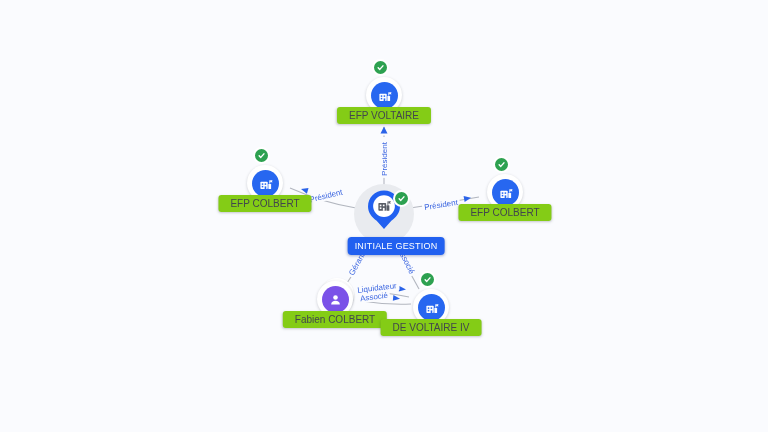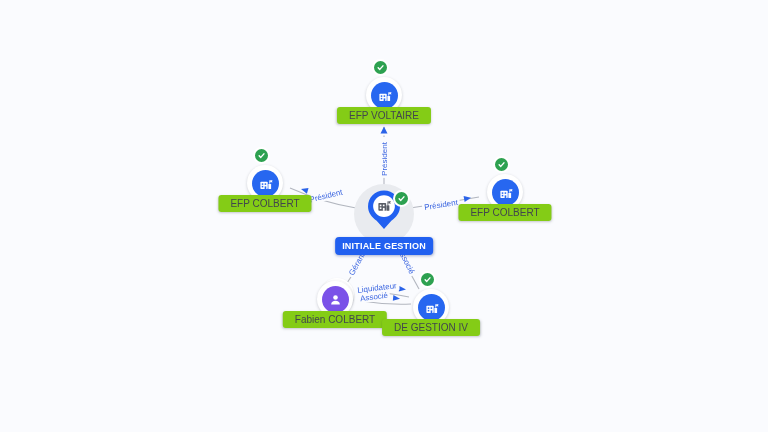--- a/index.html
+++ b/index.html
@@ -56,23 +56,24 @@
     box-shadow:0 1px 2.5px rgba(40,45,60,.25);
   }
   
   .halo{
     position:absolute;left:0;top:0;transform:translate(-50%,-50%);
     width:60px;height:60px;border-radius:50%;background:#e9ebef;
   }
   .pin-wrap{position:absolute;left:-19px;top:-26px;width:38px;height:50px;}
   .center-badge{left:9px;top:-24px;}
   .pill-primary{
-    top:23px;background:#2160f0;color:#fff;font-size:9px;font-weight:bold;
+    top:23px;background:#2160f0;color:#fff;font-size:9px;font-weight:normal;
     padding:3.5px 7px;border-radius:4px;letter-spacing:.2px;
     box-shadow:0 1px 3px rgba(20,40,120,.35);
+    margin-left:12px;
   }
 </style>
 </head>
 <body>
 
 <div class="canvas">
 
   <svg class="edges" width="768" height="432" viewBox="0 0 768 432">
 
     <path class="edge-line" d="M384 193 L384 140"></path>
@@ -247,16 +248,16 @@
               <rect x="9" y="13.4" width="1.9" height="3.2"></rect>
             </g>
           </svg>
       </div>
       <div class="badge">
         <svg viewBox="0 0 10 10">
             <path d="M2.4 5.3l1.8 1.8 3.5-3.9" stroke="#fff" stroke-width="1.6" fill="none" stroke-linecap="round" stroke-linejoin="round"></path>
           </svg>
       </div>
     </div>
-    <div class="pill">DE GESTION IV</div>
+    <div class="pill">DE VOLTAIRE IV</div>
   </div>
 
 </div>
 
 </body></html>

